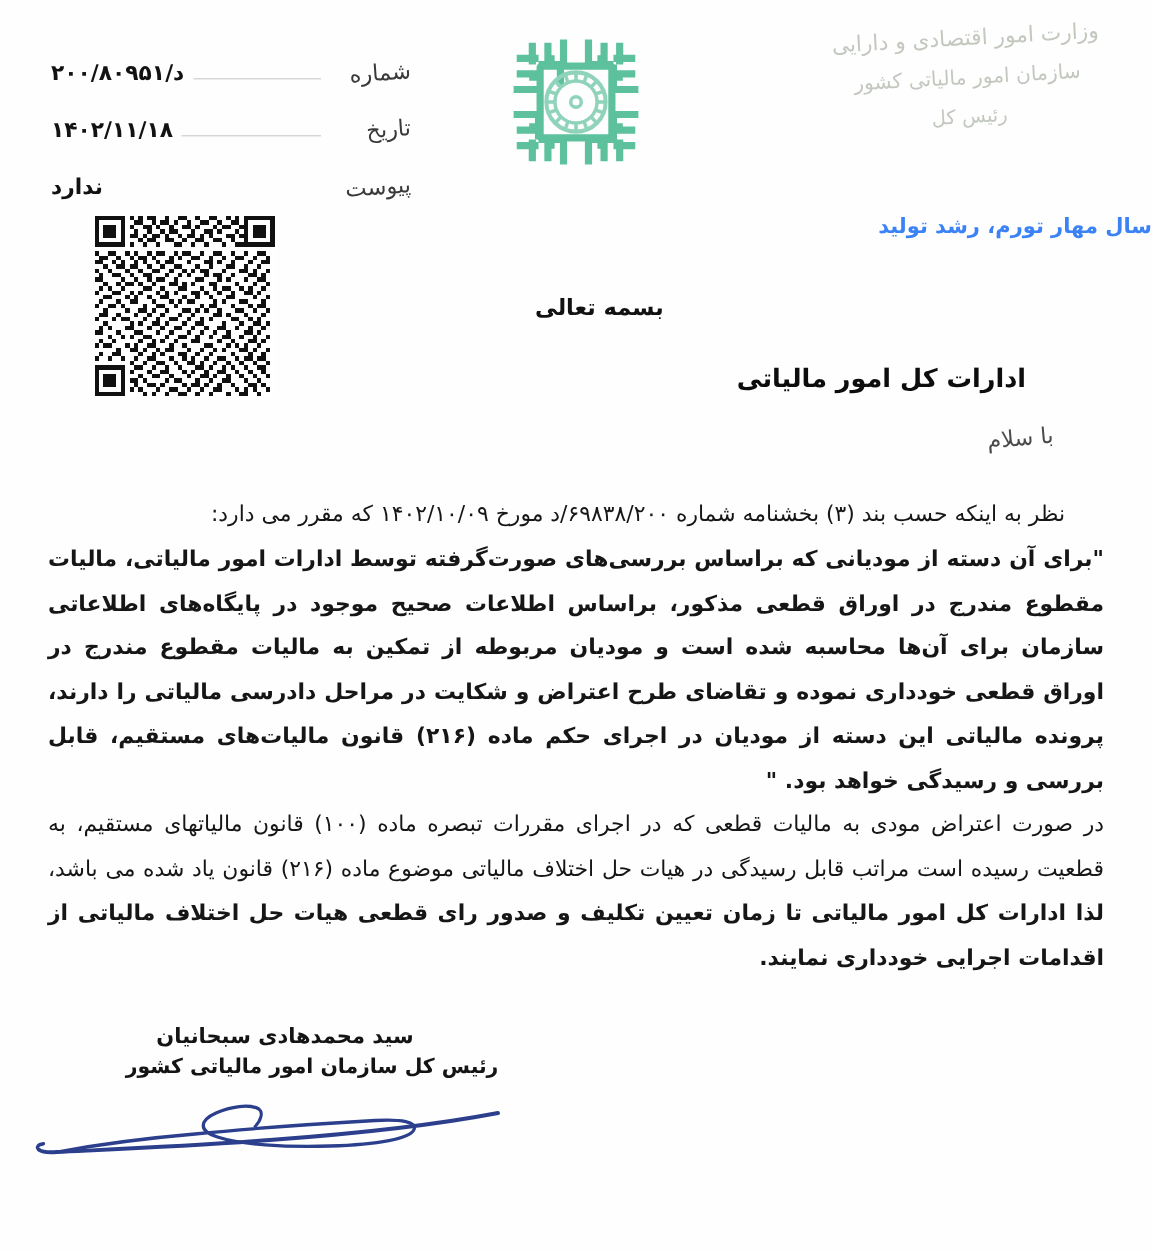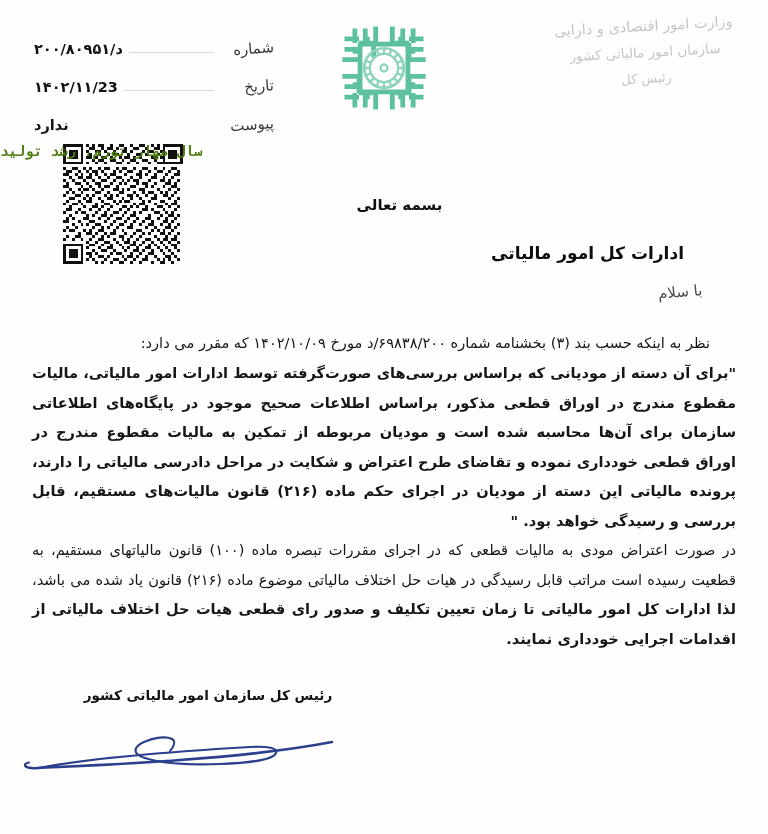--- a/index.html
+++ b/index.html
@@ -101,26 +101,25 @@
     width: 122px;
     height: 120px;
   }
 
   
   .slogan {
     position: absolute;
     top: 143px;
     left: 0;
     right: 0;
-    text-align: left;
+    text-align: right;
     font-size: 14px;
     font-weight: 700;
-    color: #4d7c0f;
+    color: #3b82f6;
     letter-spacing: .2px;
-    font-family: Liberation Mono, monospace;
   }
   .basmala {
     position: absolute;
     top: 196px;
     left: 0;
     right: 0;
     text-align: center;
     font-size: 15px;
     font-weight: 700;
     color: #111;
@@ -254,21 +253,21 @@
 
   <div class="meta">
     <div class="meta-row">
       <span class="meta-label">شماره</span>
       <span class="meta-rule"></span>
       <span class="meta-value">د/۲۰۰/۸۰۹۵۱</span>
     </div>
     <div class="meta-row">
       <span class="meta-label">تاریخ</span>
       <span class="meta-rule"></span>
-      <span class="meta-value">۱۴۰۲/۱۱/23</span>
+      <span class="meta-value">۱۴۰۲/۱۱/۱۸</span>
     </div>
     <div class="meta-row no-rule">
       <span class="meta-label">پیوست</span>
       <span class="meta-rule"></span>
       <span class="meta-value">ندارد</span>
     </div>
   </div>
 
   <div class="qr">
     <svg viewBox="0 0 41 41" width="122" height="120" shape-rendering="crispEdges" aria-hidden="true">
@@ -737,20 +736,21 @@
   <div class="body-wrap">
     <p class="para intro">نظر به اینکه حسب بند (۳) بخشنامه شماره ۶۹۸۳۸/۲۰۰/د مورخ ۱۴۰۲/۱۰/۰۹ که مقرر می دارد:</p>
     <p class="para quote">"برای آن دسته از مودیانی که براساس بررسی‌های صورت‌گرفته توسط ادارات امور مالیاتی، مالیات مقطوع مندرج در اوراق قطعی مذکور، براساس اطلاعات صحیح موجود در پایگاه‌های اطلاعاتی سازمان برای آن‌ها محاسبه شده است و مودیان مربوطه از تمکین به مالیات مقطوع مندرج در اوراق قطعی خودداری نموده و تقاضای طرح اعتراض و شکایت در مراحل دادرسی مالیاتی را دارند، پرونده مالیاتی این دسته از مودیان در اجرای حکم ماده (۲۱۶) قانون مالیات‌های مستقیم، قابل بررسی و رسیدگی خواهد بود. "</p>
     <p class="para">
       <span class="normal">در صورت اعتراض مودی به مالیات قطعی که در اجرای مقررات تبصره ماده (۱۰۰) قانون مالیاتهای مستقیم، به قطعیت رسیده است مراتب قابل رسیدگی در هیات حل اختلاف مالیاتی موضوع ماده (۲۱۶) قانون یاد شده می باشد،</span>
       <span class="bold">لذا ادارات کل امور مالیاتی تا زمان تعیین تکلیف و صدور رای قطعی هیات حل اختلاف مالیاتی از اقدامات اجرایی خودداری نمایند.</span>
     </p>
   </div>
 
   <div class="sign-block">
+    <div class="sign-name">سید محمدهادی سبحانیان</div>
     <div class="sign-title">رئیس کل سازمان امور مالیاتی کشور</div>
   </div>
   <svg class="sign-mark" viewBox="0 0 330 70" aria-hidden="true">
     <g fill="none" stroke="#2b3f8c" stroke-linecap="round">
       <path d="M312 36 C270 44 215 50 160 54 C110 58 60 60 18 62 C12 62.5 8 62 6 60.5" stroke-width="2.6"></path>
       <path d="M18 62 C40 58 75 53 110 50 C150 46 195 43 230 41 C248 40 258 42 256 47 C254 53 232 57 200 58 C170 59 140 57 125 52 C112 48 113 41 124 36 C134 31.5 146 30 152 33" stroke-width="2.2"></path>
       <path d="M152 33 C156 35 154 41 150 45" stroke-width="2"></path>
       <path d="M6 60.5 C4 59 5 57 9 56.5" stroke-width="2.2"></path>
     </g>
   </svg>

